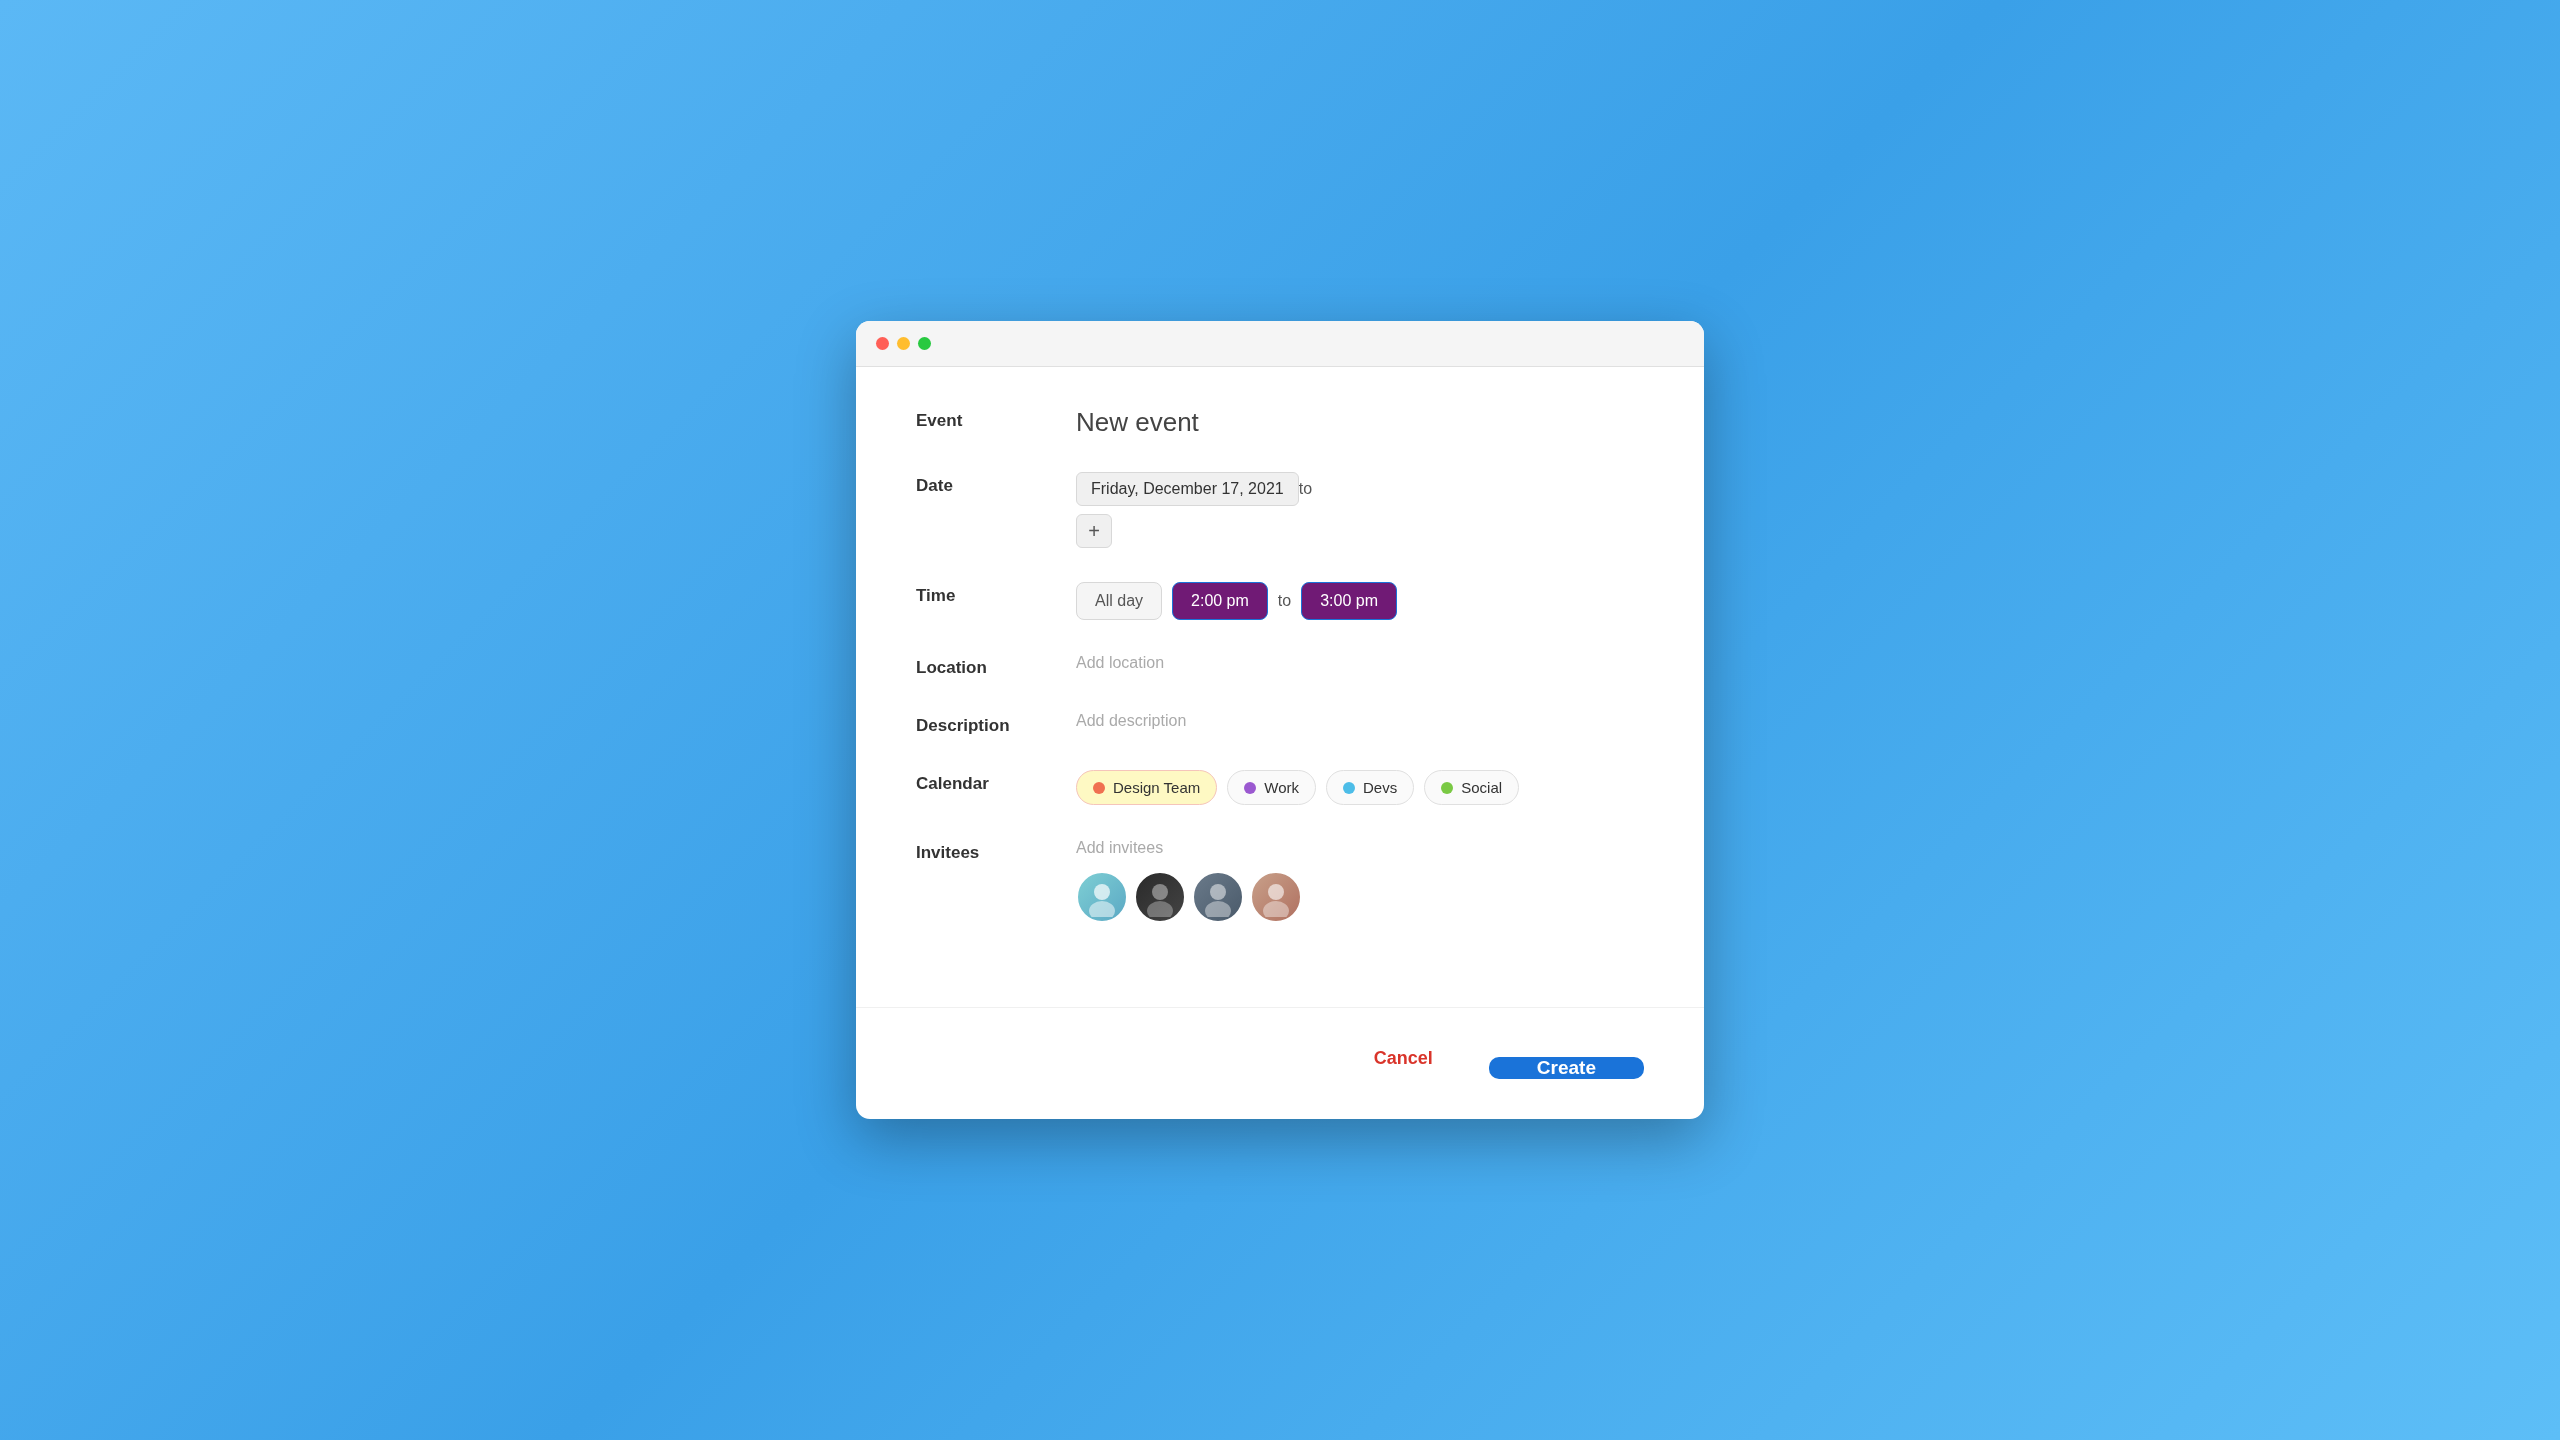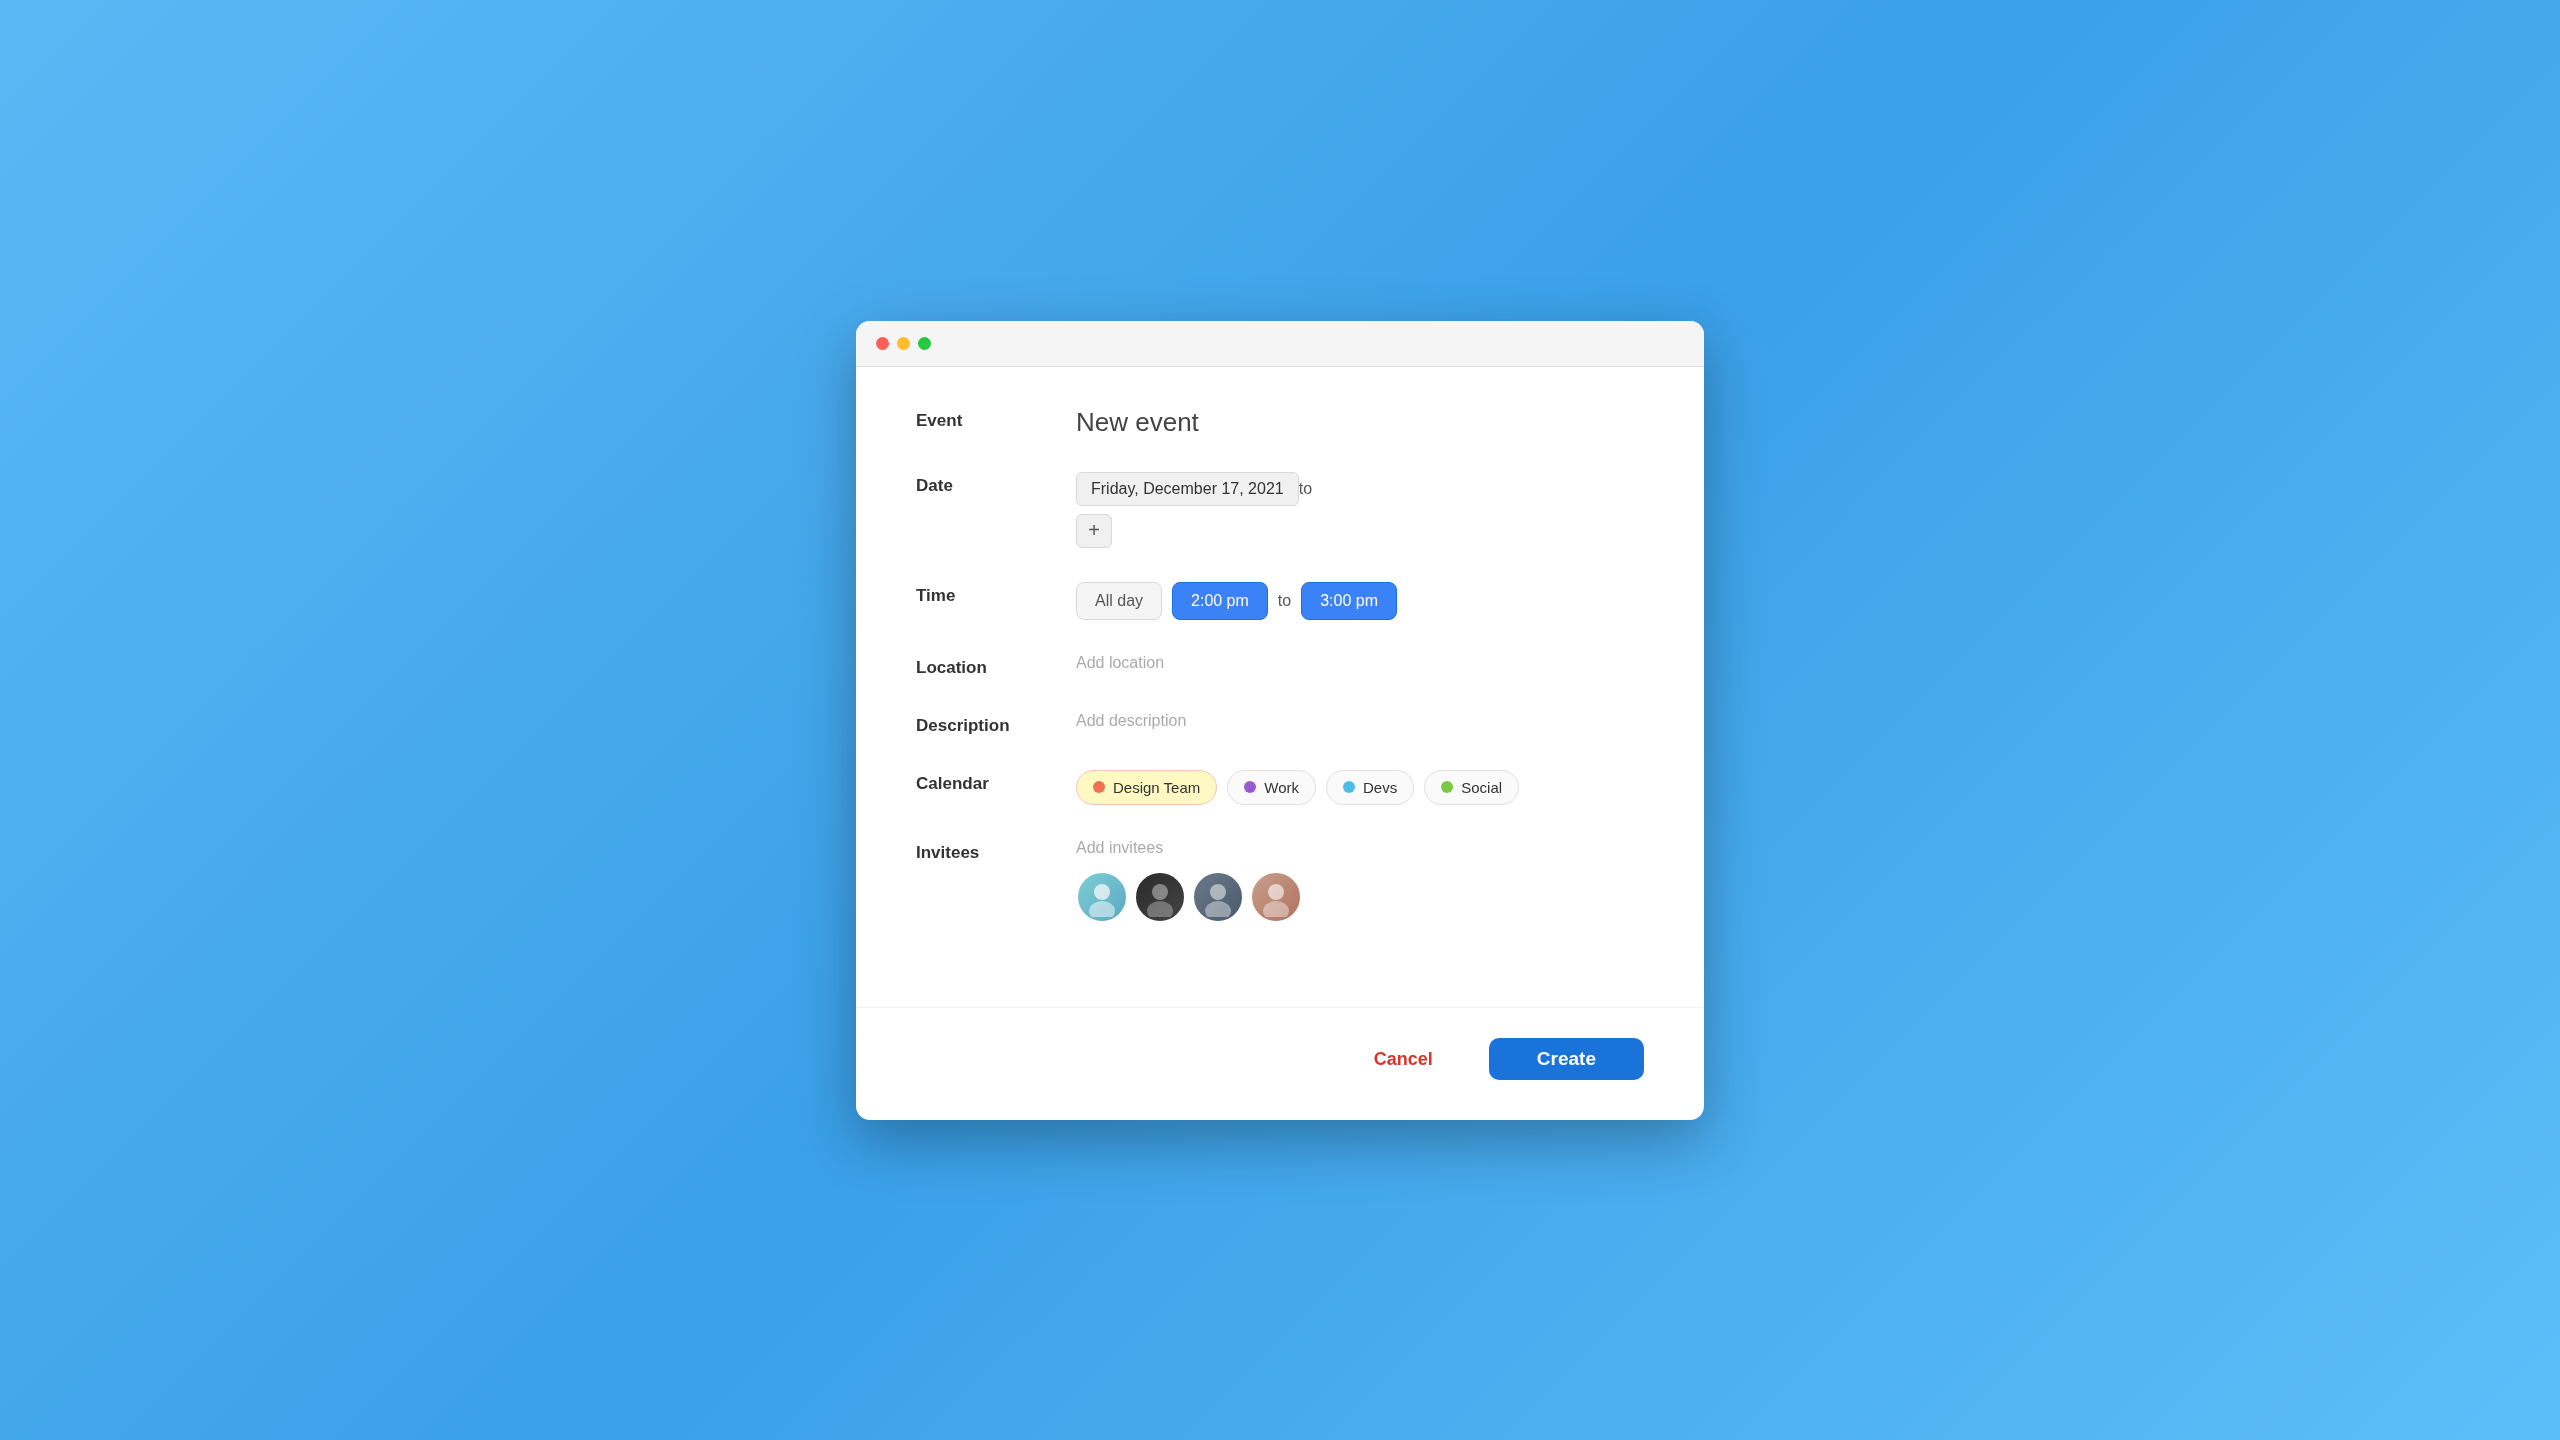--- a/index.html
+++ b/index.html
@@ -123,21 +123,21 @@
       cursor: pointer;
       border: 1px solid #d8d8d8;
     }
 
     .time-btn.inactive {
       background: #f5f5f5;
       color: #555;
     }
 
     .time-btn.active {
-      background: #3b82f6;
+      background: #701a75;
       color: #ffffff;
       border-color: #1a73d9;
       font-weight: 500;
     }
 
     .time-to {
       font-size: 16px;
       color: #555;
     }
 
@@ -232,21 +232,21 @@
       padding: 10px 16px;
     }
 
     .create-btn {
       background: #1a73d9;
       color: #ffffff;
       font-size: 19px;
       font-weight: 600;
       border: none;
       border-radius: 10px;
-      padding: 10px 48px;
+      padding: 0 48px;
       cursor: pointer;
     }
 
     .divider-line {
       border: none;
       border-top: 1px solid #f0f0f0;
       margin: 0 0 10px 0;
     }
   </style>
 </head>

